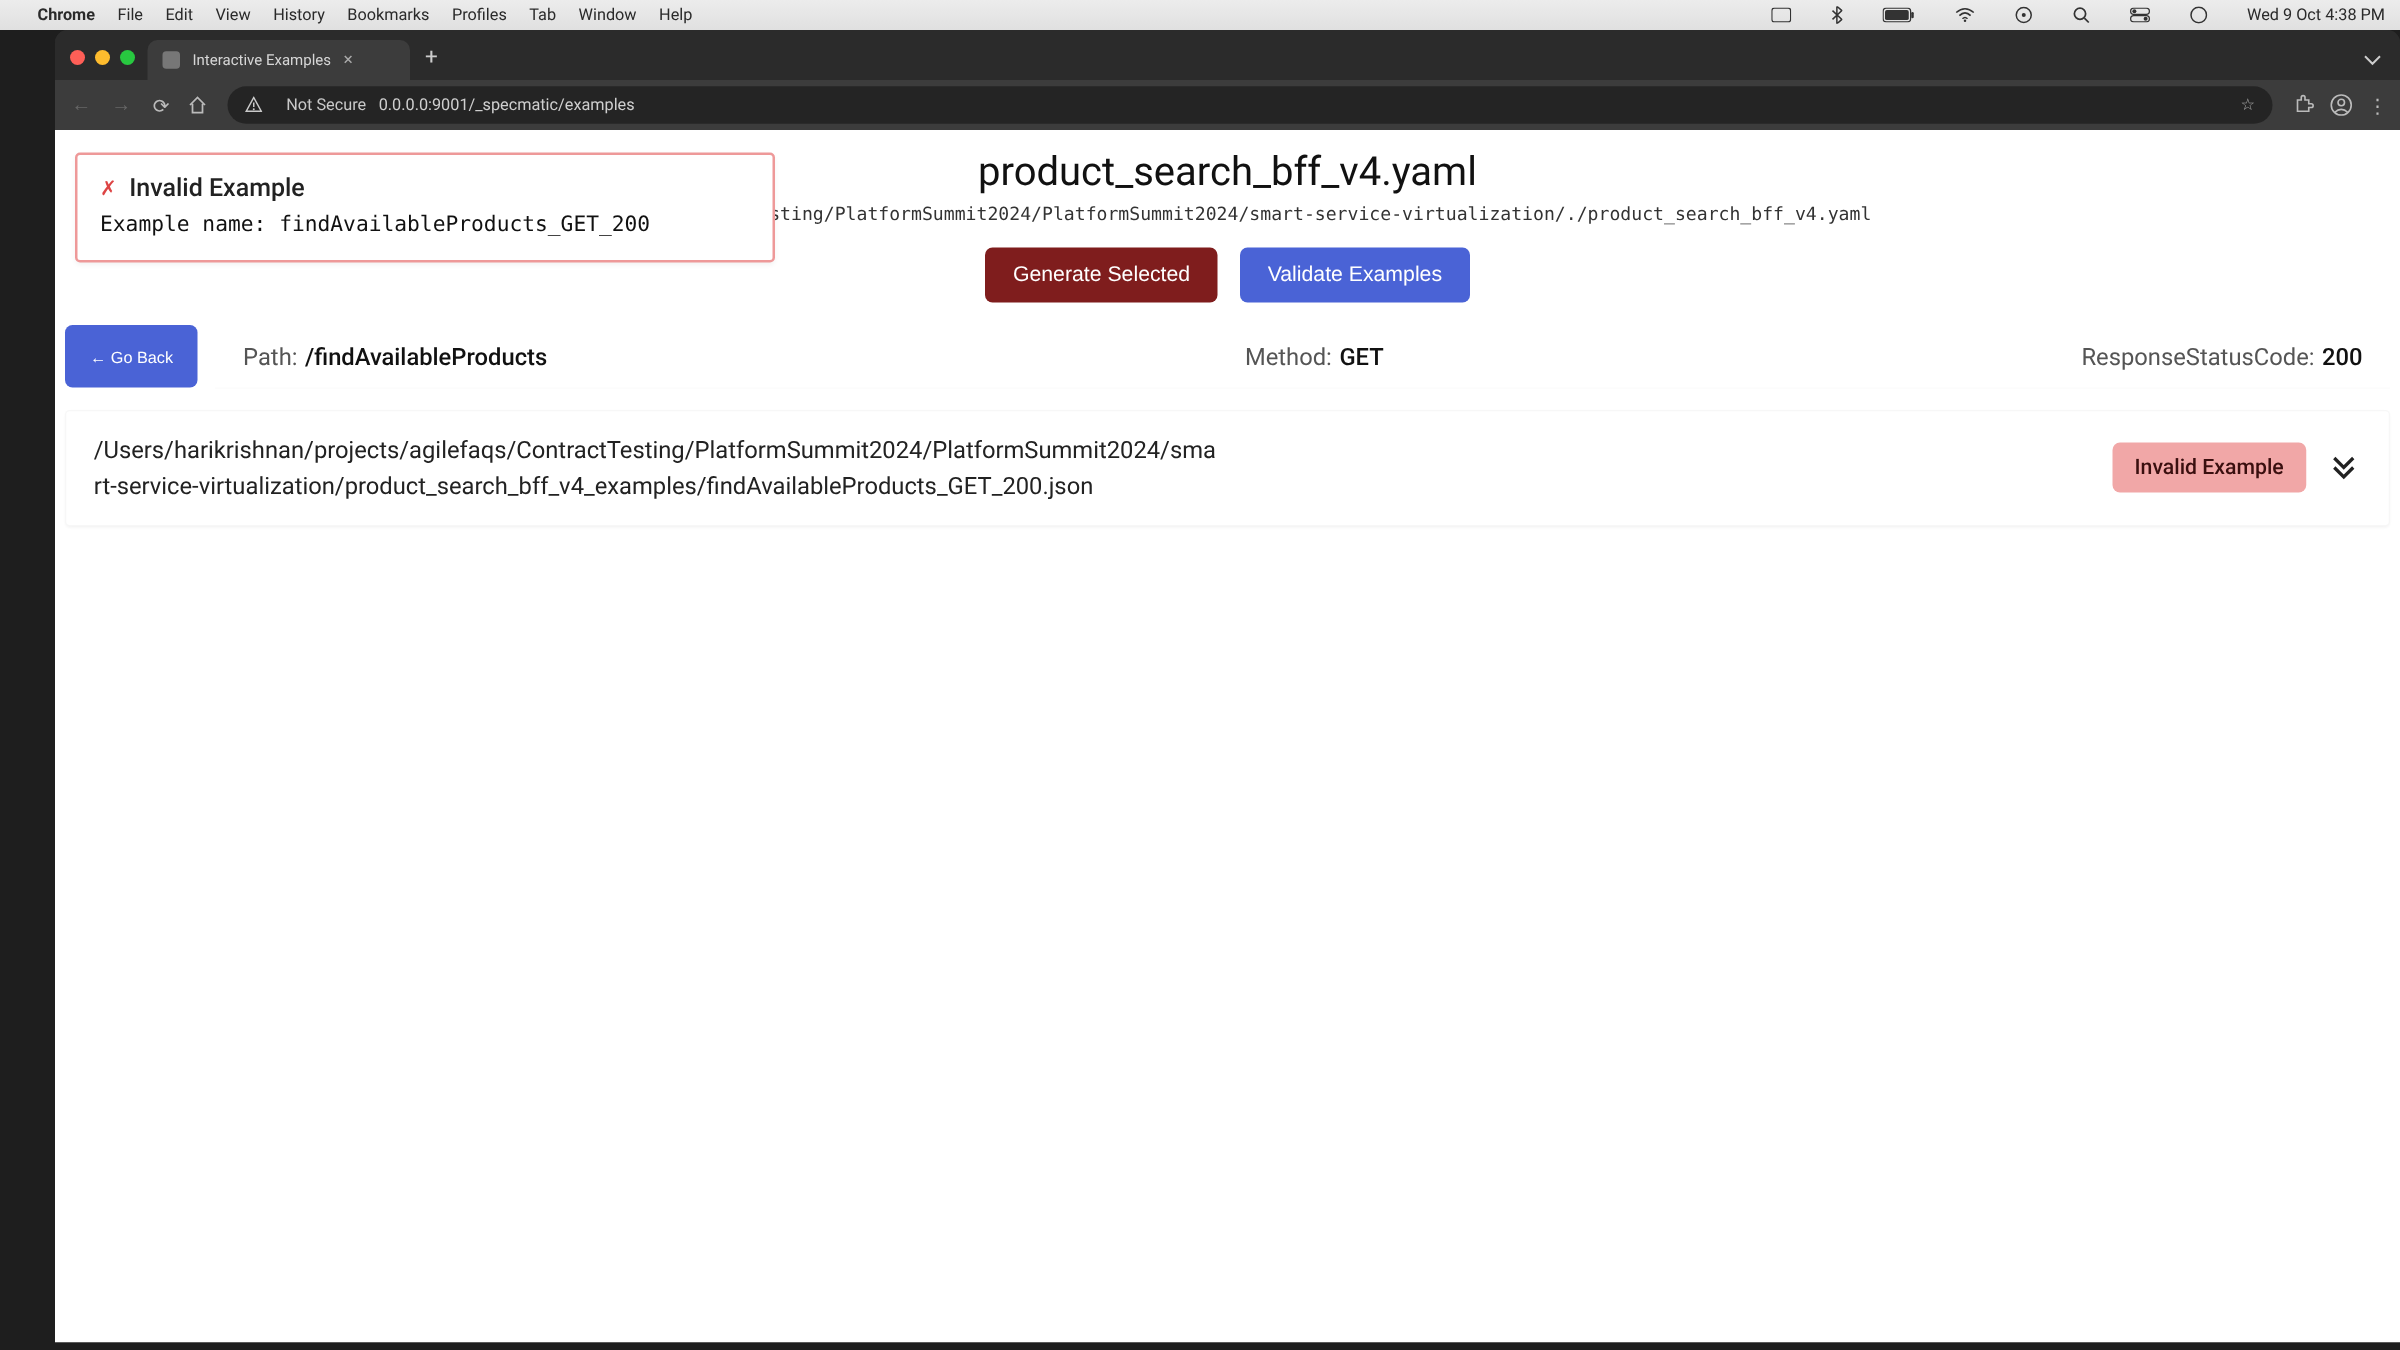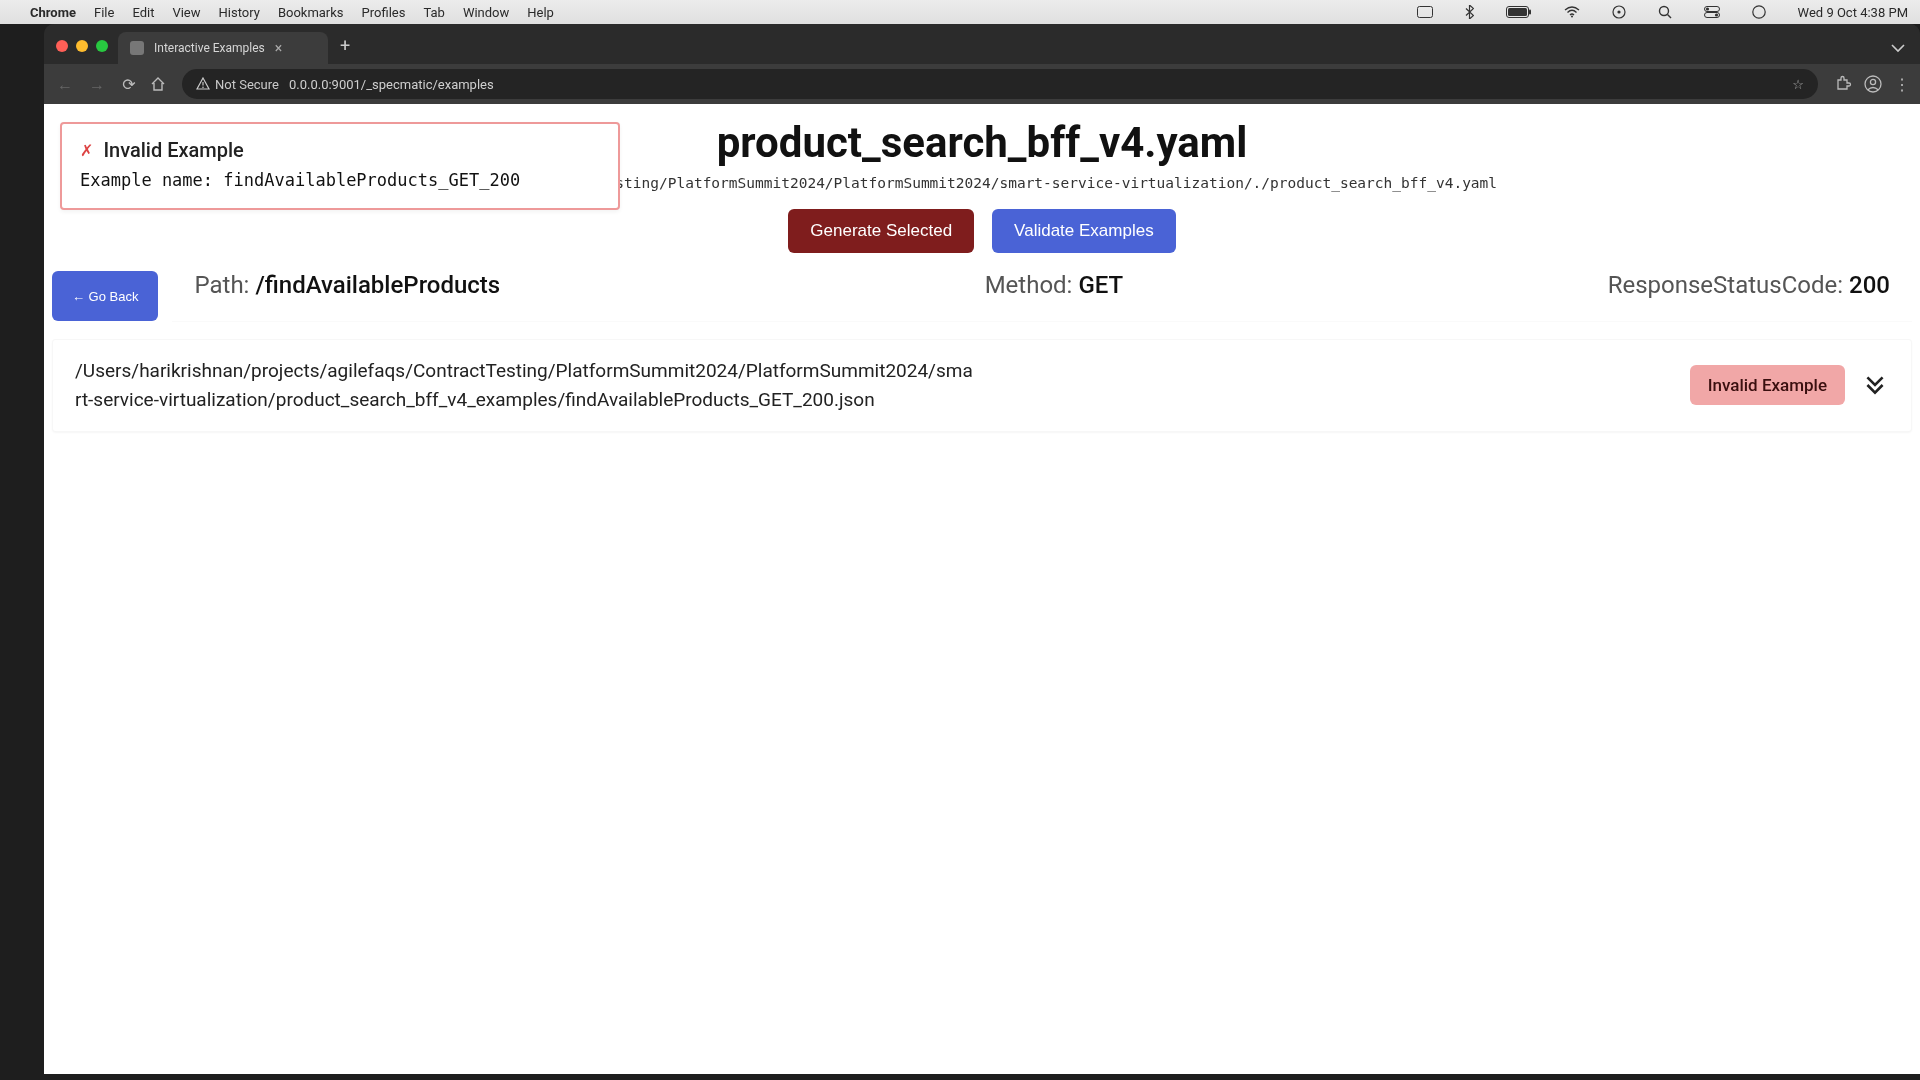--- a/index.html
+++ b/index.html
@@ -88,40 +88,40 @@
     background: #242424;
     border-radius: 20px;
     height: 30px;
     display: flex;
     align-items: center;
     padding: 0 14px;
     gap: 10px;
     font-size: 13px;
     color: #cfcfcf;
   }
-  .omnibox .warn { display:flex; align-items:center; gap:5px; color:#c9c9c9; }
+  .omnibox .warn { display:flex; align-items:center; gap:19px; color:#c9c9c9; }
   .omnibox .star { margin-left:auto; color:#aaa; }
   .toolbar-icons { display:flex; align-items:center; gap:12px; padding-left:6px; }
 
   
   .viewport {
     flex: 1;
     background: #ffffff;
     position: relative;
     overflow: hidden;
   }
 
   
   .page-header {
     text-align: center;
     padding-top: 14px;
   }
   .page-title {
-    font-size: 42px;
-    font-weight: 700;
+    font-size: 32px;
+    font-weight: 400;
     color: #111;
   }
   .page-subpath {
     font-family: ui-monospace, Menlo, monospace;
     font-size: 14.5px;
     color: #333;
     margin-top: 8px;
     white-space: nowrap;
   }
   .header-buttons {
@@ -187,23 +187,23 @@
     font-size: 13px;
     height: 50px;
     cursor: pointer;
     white-space: nowrap;
   }
   .infobar-content {
     flex: 1;
     background: #fff;
     border: 0;
     display: flex;
-    align-items: flex-start;
+    align-items: center;
     padding: 0 22px;
-    font-size: 24px;
+    font-size: 19px;
     color: #222;
     height: 50px;
     box-shadow: 0 1px 0 rgba(0,0,0,.02);
   }
   .infobar-content .label { color:#555; }
   .infobar-content .value { color:#111; font-weight:500; }
   .infobar .method { margin-left:auto; margin-right:auto;}
   .infobar .seg { display:flex; gap:6px; }
   .infobar .spacer-left { flex: 0 0 auto; }
   .infobar .spacer-mid { flex: 1; }

